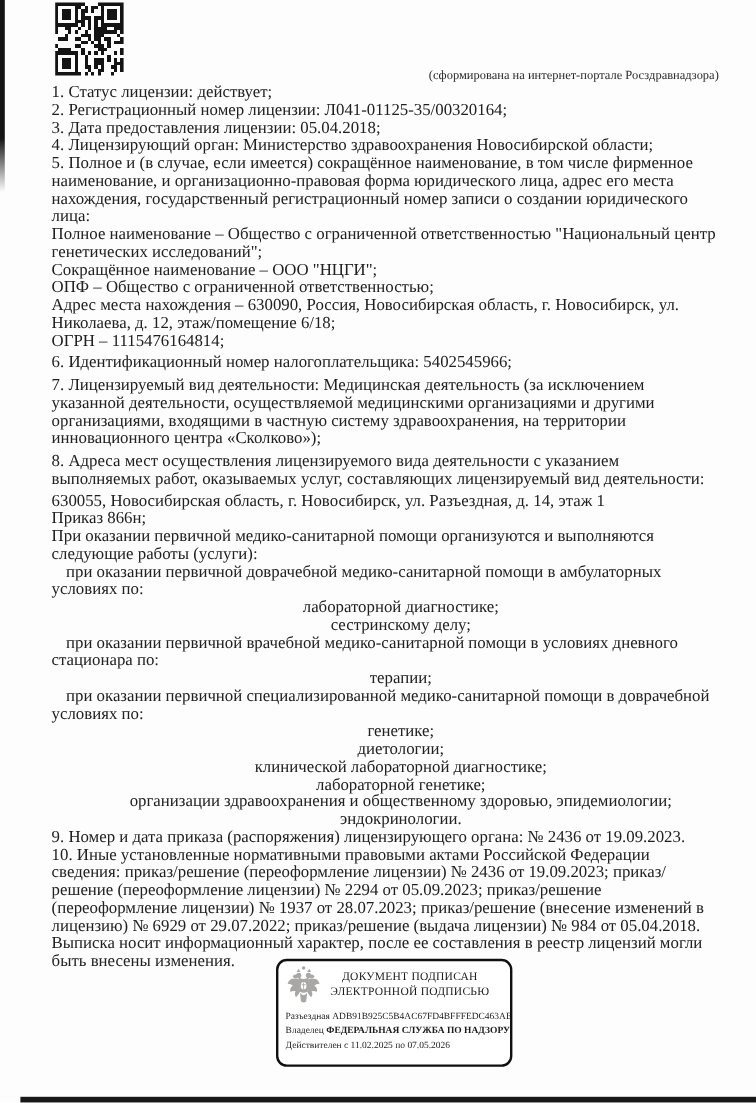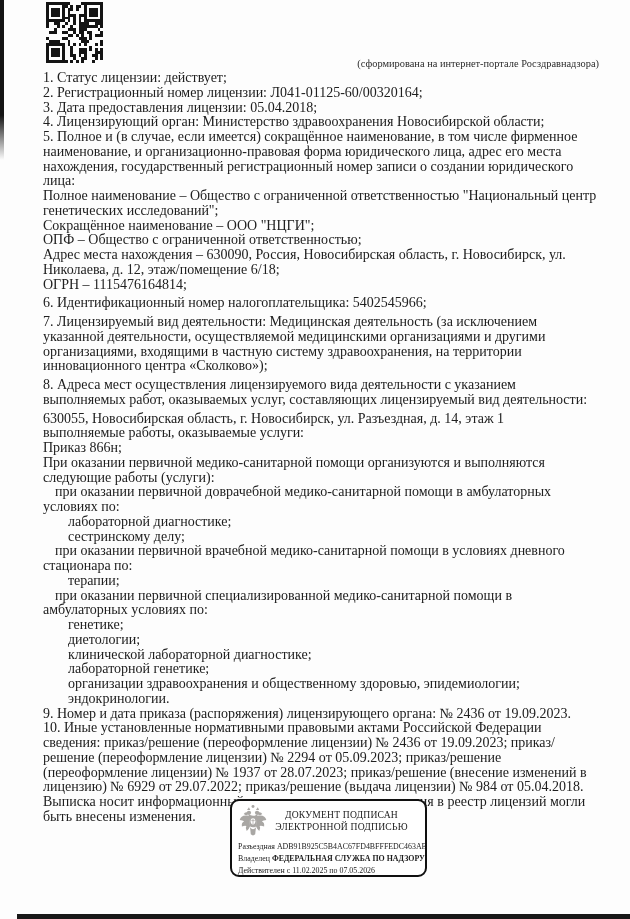--- a/index.html
+++ b/index.html
@@ -12,23 +12,23 @@
   .edge-bottom{position:absolute;left:17px;bottom:0;width:613px;height:5px;background:#181818;}
   .qr{position:absolute;left:46px;top:2px;width:57px;height:61px;}
   .qr svg{width:100%;height:100%;display:block;}
   .header{position:absolute;left:40px;top:11px;width:452px;text-align:center;
     font-weight:bold;font-size:15.5px;line-height:19.5px;color:#161616;}
   .formed{position:absolute;top:58px;right:31px;font-size:10.4px;color:#2b2b2b;}
   .content{position:absolute;left:43px;top:71px;width:557px;
     font-size:14px;line-height:14.75px;color:#202020;}
   .line{text-indent:0;}
   .line.i1{text-indent:12px;}
-  .line.i2{text-indent:25px;}
+  .line.i2{text-indent:25px;text-align:center;}
   .line.gap{margin-top:4px;}
-  .stamp{position:absolute;left:230px;top:799px;width:197px;height:78px;
+  .stamp{position:absolute;left:230px;top:799px;width:197px;height:90px;
     background:#ffffff;border:2px solid #101010;border-radius:9px;
     box-sizing:border-box;overflow:hidden;padding:3px 0 0 6px;}
   .stamp-top{display:flex;align-items:center;height:34px;}
   .emblem{width:30px;height:34px;flex:0 0 auto;}
   .emblem svg{width:100%;height:100%;display:block;}
   .stamp-title{flex:1;text-align:center;font-size:9.6px;line-height:12.5px;
     color:#1b1b1b;letter-spacing:.2px;padding-right:10px;}
   .stamp-meta{margin-top:3px;font-size:7.9px;line-height:12px;
     white-space:nowrap;overflow:hidden;color:#1b1b1b;}
   .stamp-meta b{font-weight:bold;}
@@ -274,42 +274,41 @@
           <rect x="17" y="20" width="1" height="1"></rect>
         </g>
       </svg>
   </div>
 
 
   <div class="formed">(сформирована на интернет-портале Росздравнадзора)</div>
 
   <div class="content">
       <div class="line i0">1. Статус лицензии: действует;</div>
-      <div class="line i0">2. Регистрационный номер лицензии: Л041-01125-60/00320164;</div>
+      <div class="line i0">2. Регистрационный номер лицензии: Л041-01125-35/00320164;</div>
       <div class="line i0">3. Дата предоставления лицензии: 05.04.2018;</div>
       <div class="line i0">4. Лицензирующий орган: Министерство здравоохранения Новосибирской области;</div>
       <div class="line i0">5. Полное и (в случае, если имеется) сокращённое наименование, в том числе фирменное наименование, и организационно-правовая форма юридического лица, адрес его места нахождения, государственный регистрационный номер записи о создании юридического лица:</div>
       <div class="line i0">Полное наименование – Общество с ограниченной ответственностью "Национальный центр генетических исследований";</div>
       <div class="line i0">Сокращённое наименование – ООО "НЦГИ";</div>
       <div class="line i0">ОПФ – Общество с ограниченной ответственностью;</div>
       <div class="line i0">Адрес места нахождения – 630090, Россия, Новосибирская область, г. Новосибирск, ул. Николаева, д. 12, этаж/помещение 6/18;</div>
       <div class="line i0">ОГРН – 1115476164814;</div>
       <div class="line i0 gap">6. Идентификационный номер налогоплательщика: 5402545966;</div>
       <div class="line i0 gap">7. Лицензируемый вид деятельности: Медицинская деятельность (за исключением указанной деятельности, осуществляемой медицинскими организациями и другими организациями, входящими в частную систему здравоохранения, на территории инновационного центра «Сколково»);</div>
       <div class="line i0 gap">8. Адреса мест осуществления лицензируемого вида деятельности с указанием выполняемых работ, оказываемых услуг, составляющих лицензируемый вид деятельности:</div>
       <div class="line i0 gap">630055, Новосибирская область, г. Новосибирск, ул. Разъездная, д. 14, этаж 1</div>
-      <div class="line i0">выполняемые работы, оказываемые услуги:</div>
       <div class="line i0">Приказ 866н;</div>
       <div class="line i0">При оказании первичной медико-санитарной помощи организуются и выполняются следующие работы (услуги):</div>
       <div class="line i1">при оказании первичной доврачебной медико-санитарной помощи в амбулаторных условиях по:</div>
       <div class="line i2">лабораторной диагностике;</div>
       <div class="line i2">сестринскому делу;</div>
       <div class="line i1">при оказании первичной врачебной медико-санитарной помощи в условиях дневного стационара по:</div>
       <div class="line i2">терапии;</div>
-      <div class="line i1">при оказании первичной специализированной медико-санитарной помощи в амбулаторных условиях по:</div>
+      <div class="line i1">при оказании первичной специализированной медико-санитарной помощи в доврачебной условиях по:</div>
       <div class="line i2">генетике;</div>
       <div class="line i2">диетологии;</div>
       <div class="line i2">клинической лабораторной диагностике;</div>
       <div class="line i2">лабораторной генетике;</div>
       <div class="line i2">организации здравоохранения и общественному здоровью, эпидемиологии;</div>
       <div class="line i2">эндокринологии.</div>
       <div class="line i0">9. Номер и дата приказа (распоряжения) лицензирующего органа: № 2436 от 19.09.2023.</div>
       <div class="line i0">10. Иные установленные нормативными правовыми актами Российской Федерации сведения: приказ/решение (переоформление лицензии) № 2436 от 19.09.2023; приказ/решение (переоформление лицензии) № 2294 от 05.09.2023; приказ/решение (переоформление лицензии) № 1937 от 28.07.2023; приказ/решение (внесение изменений в лицензию) № 6929 от 29.07.2022; приказ/решение (выдача лицензии) № 984 от 05.04.2018.</div>
       <div class="line i0">Выписка носит информационный характер, после ее составления в реестр лицензий могли быть внесены изменения.</div>
     </div>

